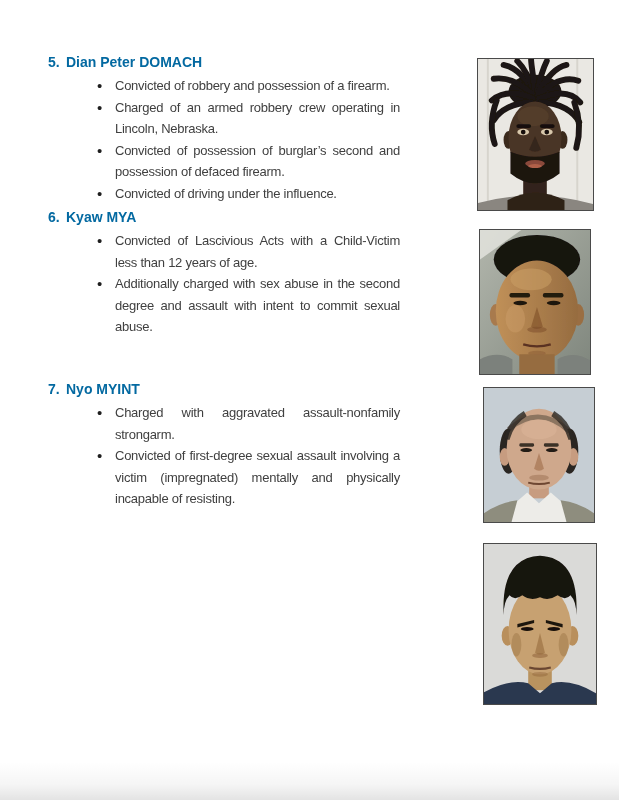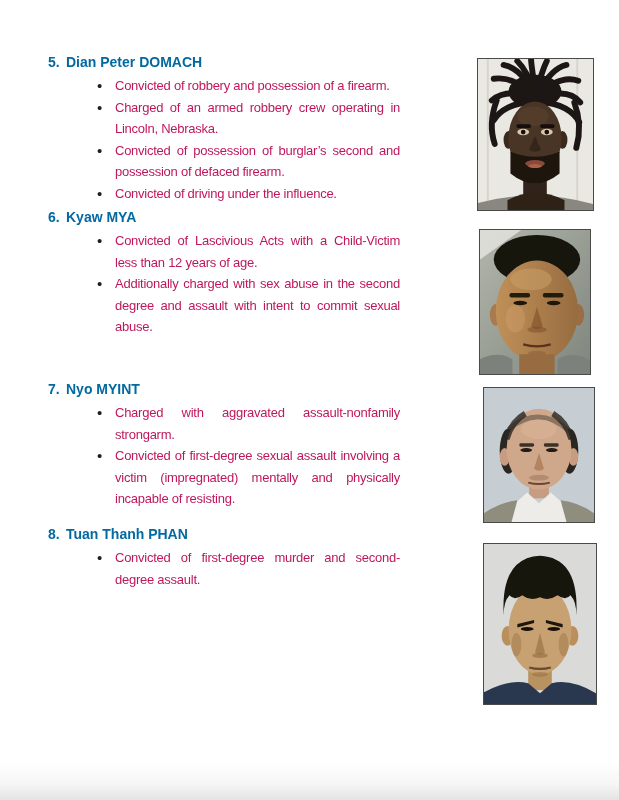--- a/index.html
+++ b/index.html
@@ -15,21 +15,21 @@
   .heading{font-size:14px;font-weight:bold;line-height:21px;color:#0369a1;}
   .heading .num{display:inline-block;width:18px;}
   ul.bullets{list-style:none;margin:2px 0 0 0;padding:0;}
   ul.bullets li{
     position:relative;
     padding-left:67px;
     font-size:13px;
     line-height:21.5px;
     letter-spacing:-0.25px;
     text-align:justify;
-    color:#be185d;
+    color:#404040;
   }
   ul.bullets li::before{
     content:"\2022";
     position:absolute;
     left:49px;top:0;
     font-size:15px;
     color:#1f1f1f;
   }
   .photo{
     position:absolute;margin:0;padding:0;
@@ -82,28 +82,20 @@
   <section class="entry" id="e7">
     <div class="heading">
       <span class="num">7.</span><span class="name">Nyo MYINT</span>
     </div>
     <ul class="bullets">
       <li>Charged with aggravated assault-nonfamily strongarm.</li>
       <li>Convicted of first-degree sexual assault involving a victim (impregnated) mentally and physically incapable of resisting.</li>
     </ul>
   </section>
 
-  <section class="entry" id="e8">
-    <div class="heading">
-      <span class="num">8.</span><span class="name">Tuan Thanh PHAN</span>
-    </div>
-    <ul class="bullets">
-      <li>Convicted of first-degree murder and second-degree assault.</li>
-    </ul>
-  </section>
 
   <figure class="photo" id="p1" aria-label="Mugshot of Dian Peter DOMACH">
     <svg viewBox="0 0 117 153" preserveAspectRatio="none">
       <defs>
           <filter id="soft1" x="-20%" y="-20%" width="140%" height="140%">
             <feGaussianBlur stdDeviation="0.7"></feGaussianBlur>
           </filter>
         </defs>
       <rect x="0" y="0" width="117" height="153" fill="#eae8e3"></rect>
       <rect x="9" y="0" width="2" height="153" fill="#d7d4cd"></rect>

